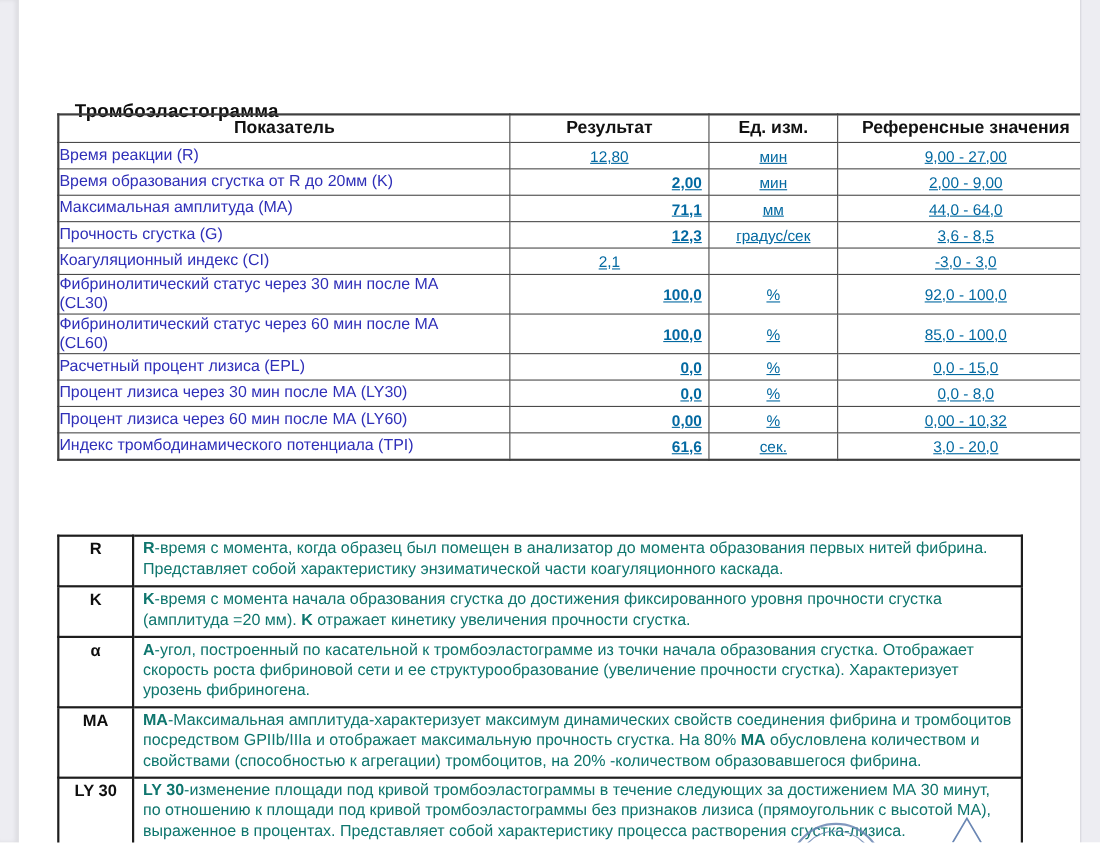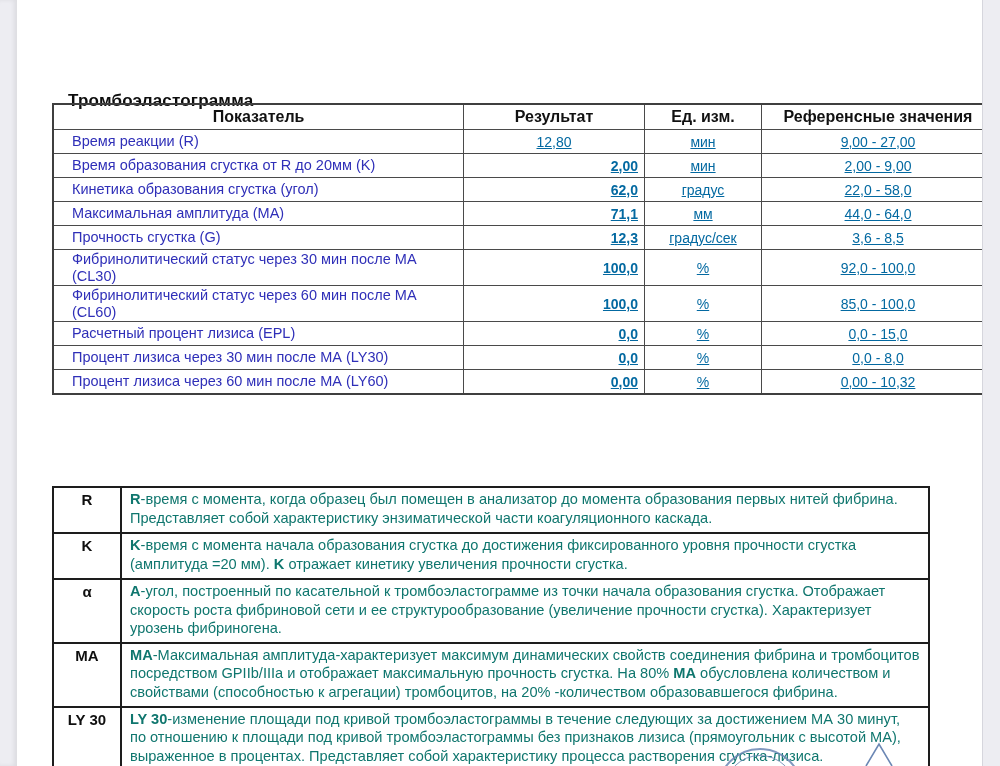--- a/index.html
+++ b/index.html
@@ -16,21 +16,21 @@
     text-align:left;font-size:17px;font-weight:bold;color:#0d0d0d;letter-spacing:.2px;
   }
 
   table{border-collapse:collapse;table-layout:fixed;}
 
   
   .results{position:absolute;top:103px;left:52px;width:905px;border:2px solid #3f3f3f;}
   .results th,.results td{border:1px solid #4a4a4a;overflow:hidden;}
   .results th{font-size:16px;font-weight:bold;height:22px;text-align:center;padding:1px 4px;margin-top:44px;}
   .results td{font-size:14.5px;padding:1px 6px;vertical-align:middle;}
-  .results td.param{color:var(--param-color,#2f2fb8);text-align:left;padding-left:18px;
+  .results td.param{color:var(--param-color,#2f2fb8);text-align:left;padding-left:0;
     height:21px;white-space:pre-line;line-height:16.5px;}
   .results td.result,.results td.unit,.results td.ref{text-align:center;font-size:14px;color:#0369a1;text-decoration:underline;}
   .results td.result.bold{font-weight:bold;text-align:right;}
 
   
   .legend{position:absolute;top:486px;left:52px;width:878px;border:2px solid #1d1d1d;}
   .legend td{border:2px solid #1d1d1d;vertical-align:top;}
   .legend td.key{width:64px;text-align:center;font-weight:bold;font-size:15px;padding-top:3px;color:#0f0f0f;}
   .legend td.desc{font-size:14.6px;line-height:18.6px;padding:2px 8px 4px 8px;color:#0f766e;}
   .legend td.desc b{font-weight:bold;}
@@ -68,36 +68,36 @@
         <td class="unit">мин</td>
         <td class="ref">9,00 - 27,00</td>
       </tr>
       <tr>
         <td class="param">Время образования сгустка от R до 20мм (K)</td>
         <td class="result bold">2,00</td>
         <td class="unit">мин</td>
         <td class="ref">2,00 - 9,00</td>
       </tr>
       <tr>
-        <td class="param">Кинетика образования сгустка (угол)</td>
-        <td class="result bold">62,0</td>
-        <td class="unit">градус</td>
-        <td class="ref">22,0 - 58,0</td>
-      </tr>
-      <tr>
         <td class="param">Максимальная амплитуда (МА)</td>
         <td class="result bold">71,1</td>
         <td class="unit">мм</td>
         <td class="ref">44,0 - 64,0</td>
       </tr>
       <tr>
         <td class="param">Прочность сгустка (G)</td>
         <td class="result bold">12,3</td>
         <td class="unit">градус/сек</td>
         <td class="ref">3,6 - 8,5</td>
+      </tr>
+      <tr>
+        <td class="param">Коагуляционный индекс (CI)</td>
+        <td class="result">2,1</td>
+        <td class="unit"></td>
+        <td class="ref">-3,0 - 3,0</td>
       </tr>
       <tr>
         <td class="param">Фибринолитический статус через 30 мин после МА
 (CL30)</td>
         <td class="result bold">100,0</td>
         <td class="unit">%</td>
         <td class="ref">92,0 - 100,0</td>
       </tr>
       <tr>
         <td class="param">Фибринолитический статус через 60 мин после МА
@@ -116,20 +116,26 @@
         <td class="param">Процент лизиса через 30 мин после МА (LY30)</td>
         <td class="result bold">0,0</td>
         <td class="unit">%</td>
         <td class="ref">0,0 - 8,0</td>
       </tr>
       <tr>
         <td class="param">Процент лизиса через 60 мин после МА (LY60)</td>
         <td class="result bold">0,00</td>
         <td class="unit">%</td>
         <td class="ref">0,00 - 10,32</td>
+      </tr>
+      <tr>
+        <td class="param">Индекс тромбодинамического потенциала (TPI)</td>
+        <td class="result bold">61,6</td>
+        <td class="unit">сек.</td>
+        <td class="ref">3,0 - 20,0</td>
       </tr>
     </tbody>
 </table>
 
 <table class="legend">
   <tbody id="legend-body">
       <tr class="r2">
         <td class="key">R</td>
         <td class="desc"><b>R</b>-время с момента, когда образец был помещен в анализатор до момента образования первых нитей фибрина. Представляет собой характеристику энзиматической части коагуляционного каскада.</td>
       </tr>

